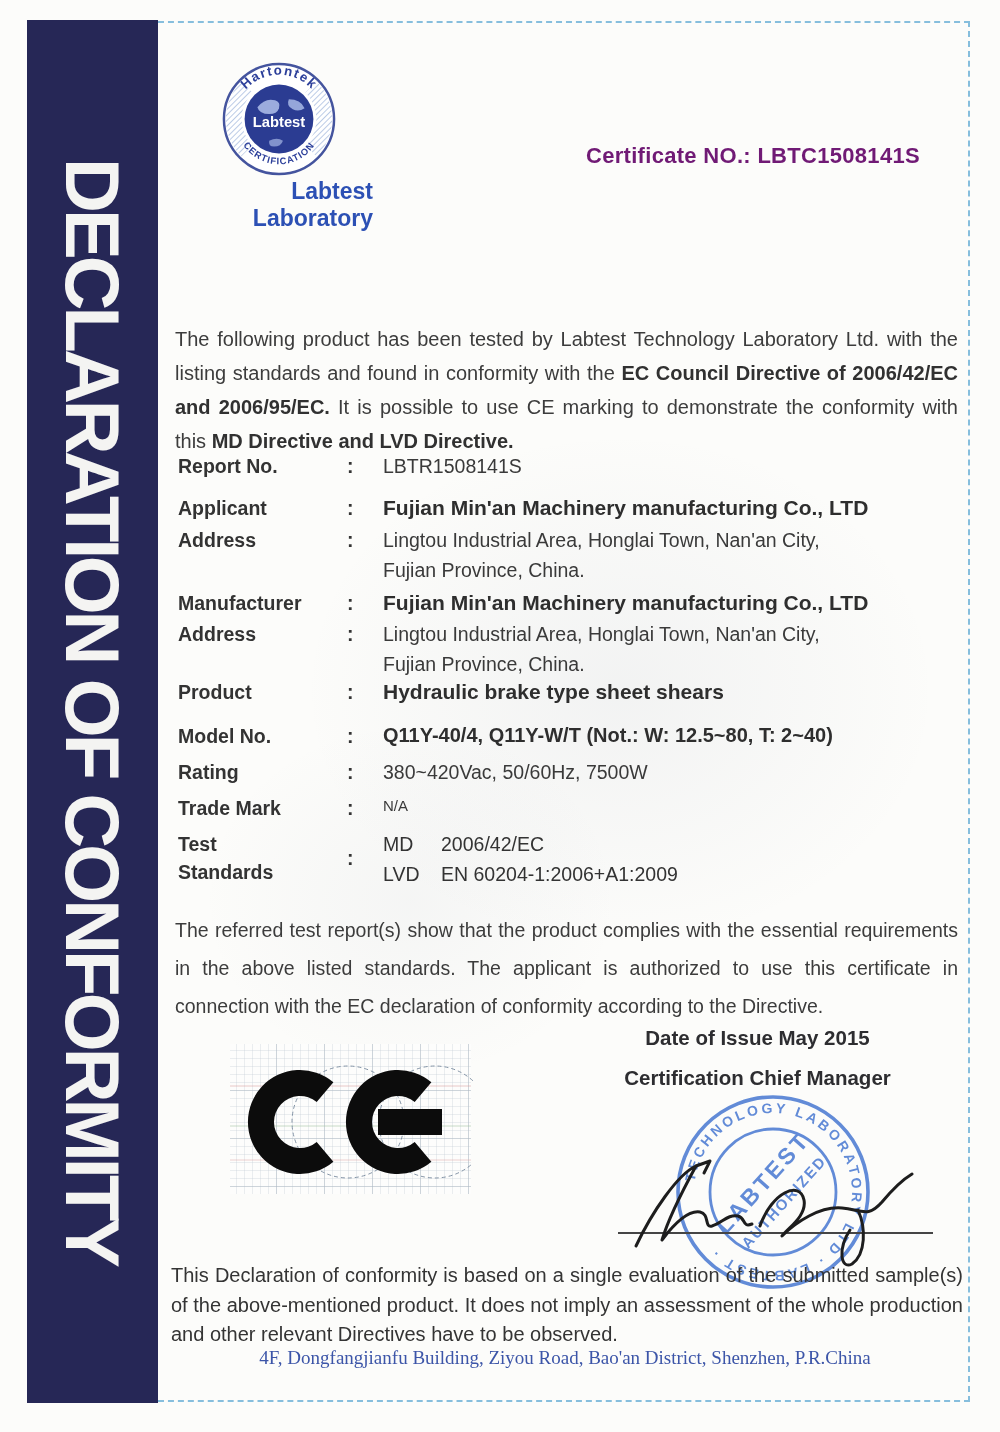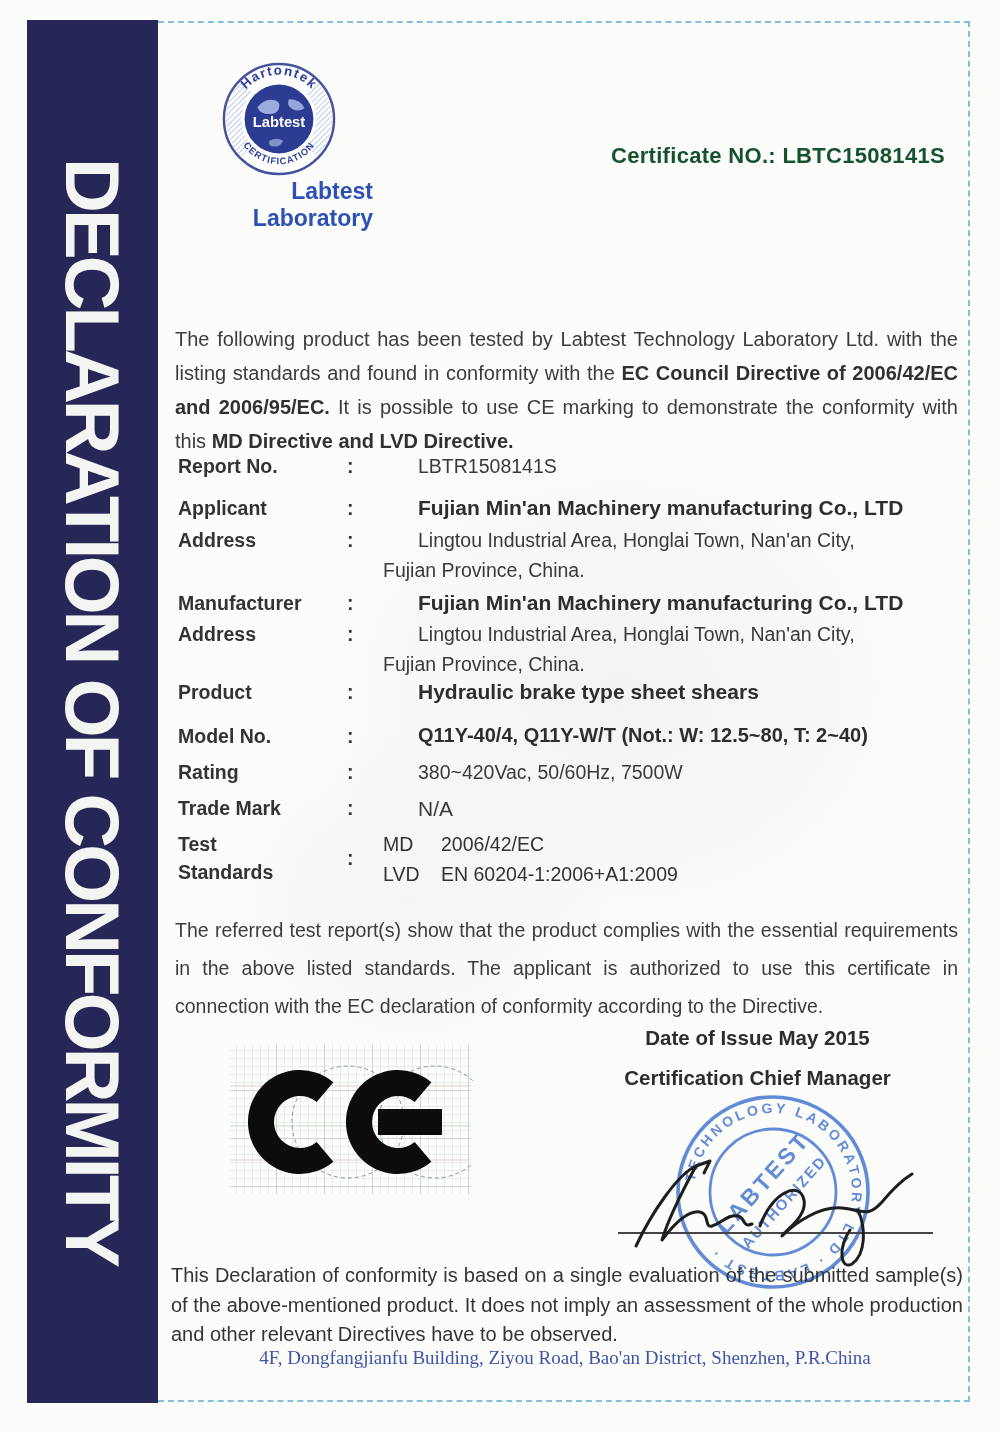--- a/index.html
+++ b/index.html
@@ -23,37 +23,37 @@
   
   .border-top    { position:absolute; left:158px; top:21px;  width:812px; border-top:2px dashed #86bedd; }
   .border-right  { position:absolute; left:968px; top:21px;  height:1381px; border-right:2px dashed #86bedd; }
   .border-bottom { position:absolute; left:158px; top:1400px; width:812px; border-top:2px dashed #86bedd; }
 
   
   .logo { position:absolute; left:220px; top:60px; width:118px; height:118px; }
   .logo-caption { position:absolute; left:188px; top:178px; width:185px; text-align:right;
                   color:#2c50b4; font-weight:bold; font-size:23px; }
 
-  .cert-no { position:absolute; left:611px; top:143px; font-size:22px; font-weight:bold;
-             color:#14532d; white-space:nowrap; letter-spacing:0.3px; }
+  .cert-no { position:absolute; left:586px; top:143px; font-size:22px; font-weight:bold;
+             color:#701a75; white-space:nowrap; letter-spacing:0.3px; }
 
   .title { position:absolute; left:160px; top:246px; width:810px; text-align:center;
            font-size:30px; font-weight:bold; color:#272727; }
 
   .para { position:absolute; color:#3c3c3c; text-align:justify; }
   .intro { left:175px; top:322px; width:783px; font-size:20px; line-height:34px; }
   .intro b { color:#313131; }
   .statement { left:175px; top:911px; width:783px; font-size:19.5px; line-height:38px; }
   .declaration { left:171px; top:1261px; width:792px; font-size:20px; line-height:29.5px; color:#343434; }
 
   
   .frow { position:absolute; left:178px; width:780px; font-size:19.5px; color:#333; }
   .flabel { position:absolute; left:0; font-weight:bold; white-space:nowrap; }
   .fcolon { position:absolute; left:169px; font-weight:bold; }
-  .fvalue { position:absolute; left:205px; white-space:nowrap; color:#3a3a3a;margin-left:35px; }
+  .fvalue { position:absolute; left:205px; white-space:nowrap; color:#3a3a3a; }
   .fvalue.bold { font-weight:bold; font-size:21px; color:#2e2e2e; top:-1px; }
   .addr2 { position:absolute; left:205px; top:30px; white-space:nowrap; color:#3a3a3a; }
   .ts-label2 { position:absolute; left:0; top:28px; font-weight:bold; }
   .ts-colon { position:absolute; left:169px; top:14px; font-weight:bold; }
   .ts-line { position:absolute; left:205px; white-space:nowrap; }
   .ts-line .code { display:inline-block; width:58px; }
 
   .issue-line { position:absolute; left:555px; width:405px; text-align:center;
                 font-weight:bold; font-size:20.5px; color:#2d2d30; }
 
@@ -164,21 +164,21 @@
 
   <div class="frow" style="top:761px">
     <span class="flabel">Rating</span>
     <span class="fcolon">:</span>
     <span class="fvalue">380~420Vac, 50/60Hz, 7500W</span>
   </div>
 
   <div class="frow" style="top:797px">
     <span class="flabel">Trade Mark</span>
     <span class="fcolon">:</span>
-    <span class="fvalue" style="font-size:21px">N/A</span>
+    <span class="fvalue" style="font-size:15px">N/A</span>
   </div>
 
   <div class="frow" style="top:833px">
     <span class="flabel">Test</span>
     <span class="ts-label2">Standards</span>
     <span class="ts-colon">:</span>
     <span class="ts-line" style="top:0"><span class="code">MD</span><span>2006/42/EC</span></span>
     <span class="ts-line" style="top:30px"><span class="code">LVD</span><span>EN 60204-1:2006+A1:2009</span></span>
   </div>
 

